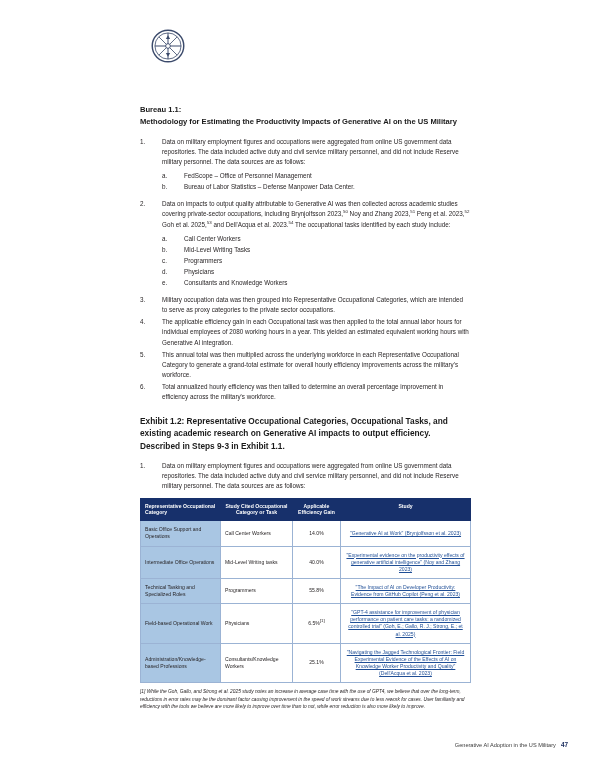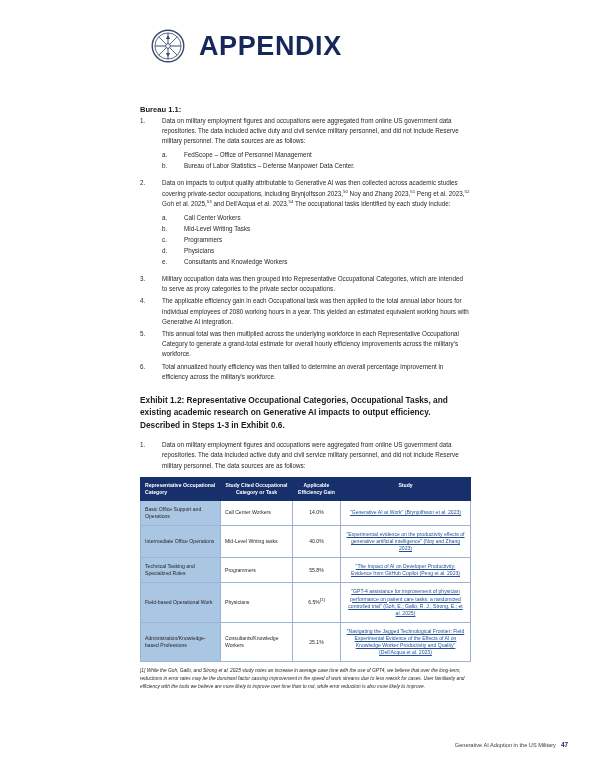--- a/index.html
+++ b/index.html
@@ -119,26 +119,26 @@
         <circle cx="20" cy="20" r="14.5" fill="none" stroke="#3b4a6b" stroke-width="0.9"></circle>
         <line x1="20" y1="5.5" x2="20" y2="34.5" stroke="#3b4a6b" stroke-width="1.1"></line>
         <line x1="5.5" y1="20" x2="34.5" y2="20" stroke="#3b4a6b" stroke-width="1.1"></line>
         <line x1="9.8" y1="9.8" x2="30.2" y2="30.2" stroke="#3b4a6b" stroke-width="0.9"></line>
         <line x1="30.2" y1="9.8" x2="9.8" y2="30.2" stroke="#3b4a6b" stroke-width="0.9"></line>
         <circle cx="20" cy="20" r="2.6" fill="#ffffff" stroke="#3b4a6b" stroke-width="1"></circle>
         <path d="M20 8 L17.6 12.2 L22.4 12.2 Z" fill="#3b4a6b"></path>
         <path d="M20 32 L17.6 27.8 L22.4 27.8 Z" fill="#3b4a6b"></path>
       </svg>
     </span>
-    <span class="header-title">APPENDIX</span>
   </div>
 
   <div class="content">
 
     <div class="exhibit-label">Bureau 1.1:</div>
+    <div class="exhibit-title">Methodology for Estimating the Productivity Impacts of Generative AI on the US Military</div>
 
     <ol class="num-list">
 
       <li class="num-item">
         <span class="num-marker">1.</span>
         <div class="num-body">
           <span>Data on military employment figures and occupations were aggregated from online US government data repositories. The data included active duty and civil service military personnel, and did not include Reserve military personnel. The data sources are as follows:</span>
           <ul class="sub-list">
             <li class="sub-item">
               <span class="sub-marker">a.</span>
@@ -195,21 +195,21 @@
         <span class="num-marker">5.</span>
         <div class="num-body">This annual total was then multiplied across the underlying workforce in each Representative Occupational Category to generate a grand-total estimate for overall hourly efficiency improvements across the military's workforce.</div>
       </li>
 
       <li class="num-item">
         <span class="num-marker">6.</span>
         <div class="num-body">Total annualized hourly efficiency was then tallied to determine an overall percentage improvement in efficiency across the military's workforce.</div>
       </li>
     </ol>
 
-    <div class="exhibit-title-2">Exhibit 1.2: Representative Occupational Categories, Occupational Tasks, and existing academic research on Generative AI impacts to output efficiency. Described in Steps 1-3 in Exhibit 0.6.</div>
+    <div class="exhibit-title-2">Exhibit 1.2: Representative Occupational Categories, Occupational Tasks, and existing academic research on Generative AI impacts to output efficiency. Described in Steps 9-3 in Exhibit 1.1.</div>
 
     <ol class="num-list">
       <li class="num-item">
         <span class="num-marker">1.</span>
         <div class="num-body">Data on military employment figures and occupations were aggregated from online US government data repositories. The data included active duty and civil service military personnel, and did not include Reserve military personnel. The data sources are as follows:</div>
       </li>
     </ol>
 
     <table class="exhibit-table">
       <thead>

